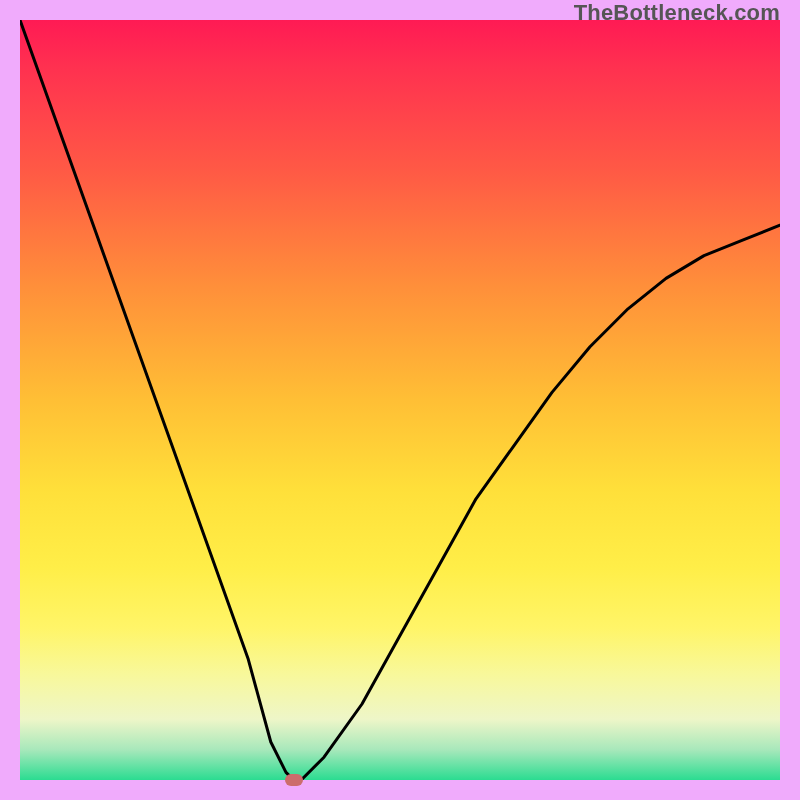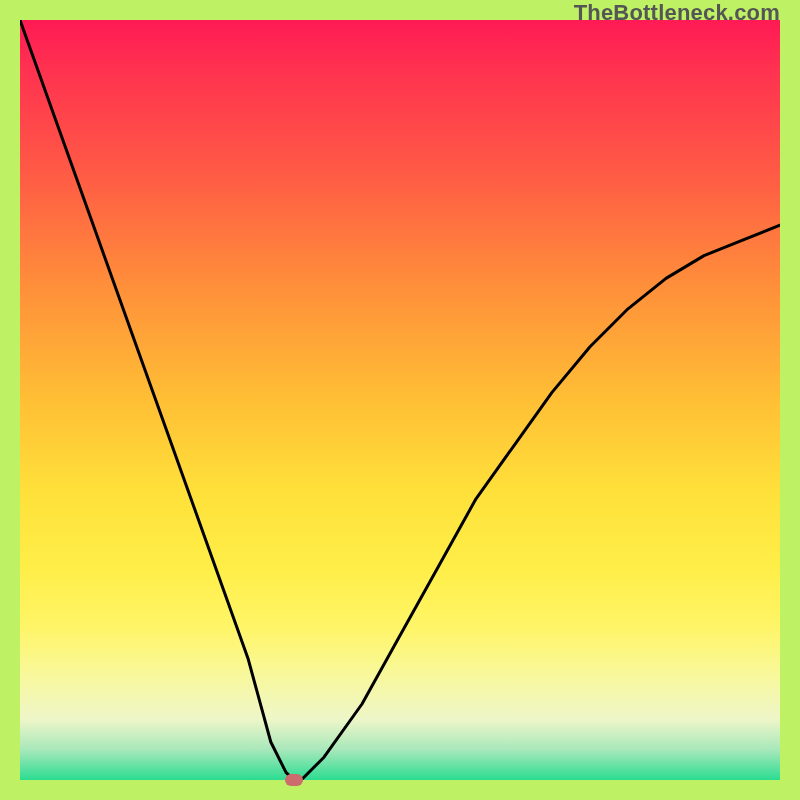--- a/index.html
+++ b/index.html
@@ -8,21 +8,21 @@
     width: 800px;
     height: 800px;
     overflow: hidden;
     background: #000;
     font-family: Arial, Helvetica, sans-serif;
   }
   .frame {
     position: relative;
     width: 800px;
     height: 800px;
-    background: #bef264;
+    background: #f0abfc;
   }
   .plot-area {
     position: absolute;
     left: 20px;
     top: 20px;
     width: 760px;
     height: 760px;
     background: linear-gradient(
       to bottom,
       #ff1a54 0%,

